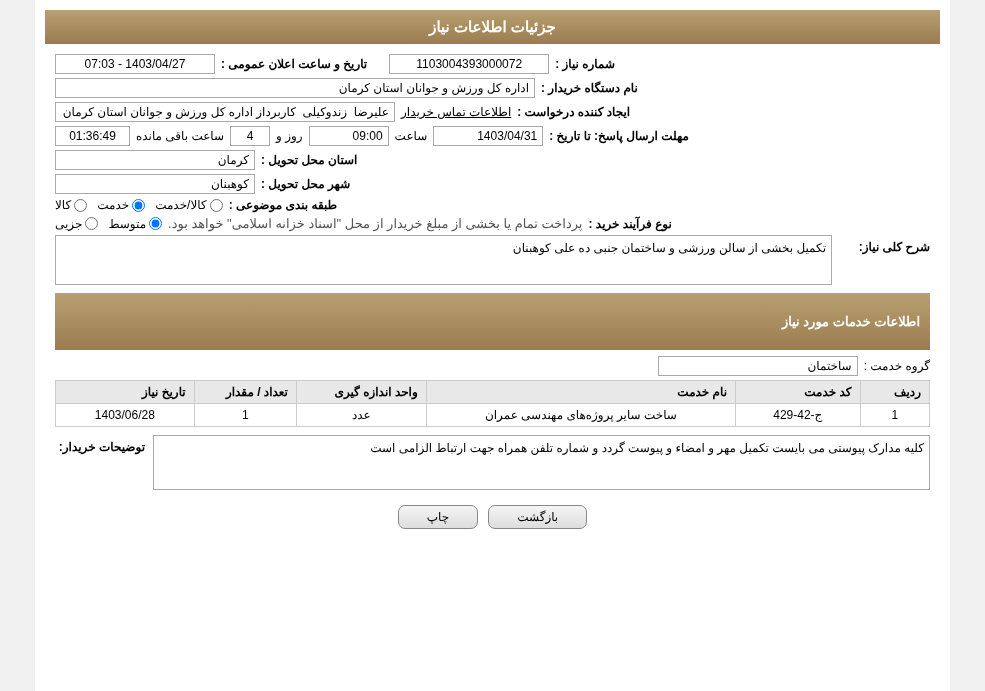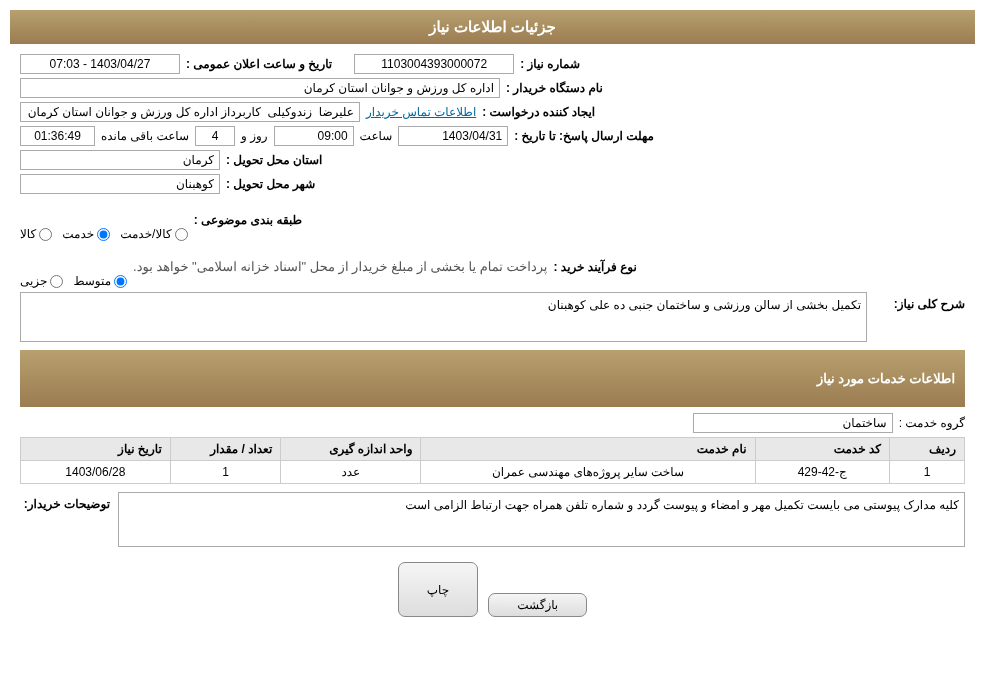--- a/index.html
+++ b/index.html
@@ -3,21 +3,21 @@
   <meta charset="utf-8">
   <style>
     * { box-sizing: border-box; margin: 0; padding: 0; }
     body {
       font-family: Tahoma, Arial, sans-serif;
       font-size: 12px;
       background: #f0f0f0;
       direction: rtl;
     }
     .page-wrapper {
-      width: 985px;
+      width: 915px;
       min-height: 691px;
       background: #fff;
       margin: 0 auto;
       padding: 10px;
     }
     .header-bar {
       background: linear-gradient(to bottom, #b8a070, #9a7c50);
       color: #fff;
       text-align: center;
       padding: 8px 0;
@@ -35,34 +35,33 @@
     }
     .value-input {
       border: 1px solid #aaa;
       padding: 2px 5px;
       background: #fff;
       font-family: Tahoma, Arial, sans-serif;
       font-size: 12px;
       text-align: right;
     }
     .link-text {
-      color: #0369a1;
+      color: #000000;
       cursor: pointer;
       text-decoration: underline;
     }
     .radio-group {
       display: inline-flex;
       gap: 10px;
       align-items: center;
     }
     .radio-item {
       display: inline-flex;
       align-items: center;
       gap: 3px;
-      margin-top: 29px;
     }
     .services-table {
       width: 100%;
       border-collapse: collapse;
       margin-top: 4px;
     }
     .services-table th {
       background: #e8e8e8;
       border: 1px solid #ccc;
       padding: 4px 8px;
@@ -112,21 +111,20 @@
       cursor: pointer;
       border: 1px solid #888;
       border-radius: 7px;
       background: #f0f0f0;
     }
     .btn-print {
       background: linear-gradient(to bottom, #f5f5f5, #ddd);
     }
     .btn-back {
       background: linear-gradient(to bottom, #f5f5f5, #ddd);
-      margin-top: 31px;
     }
     .medium-input {
       width: 140px;
     }
     .date-input {
       width: 110px;
     }
     .time-input {
       width: 80px;
     }

